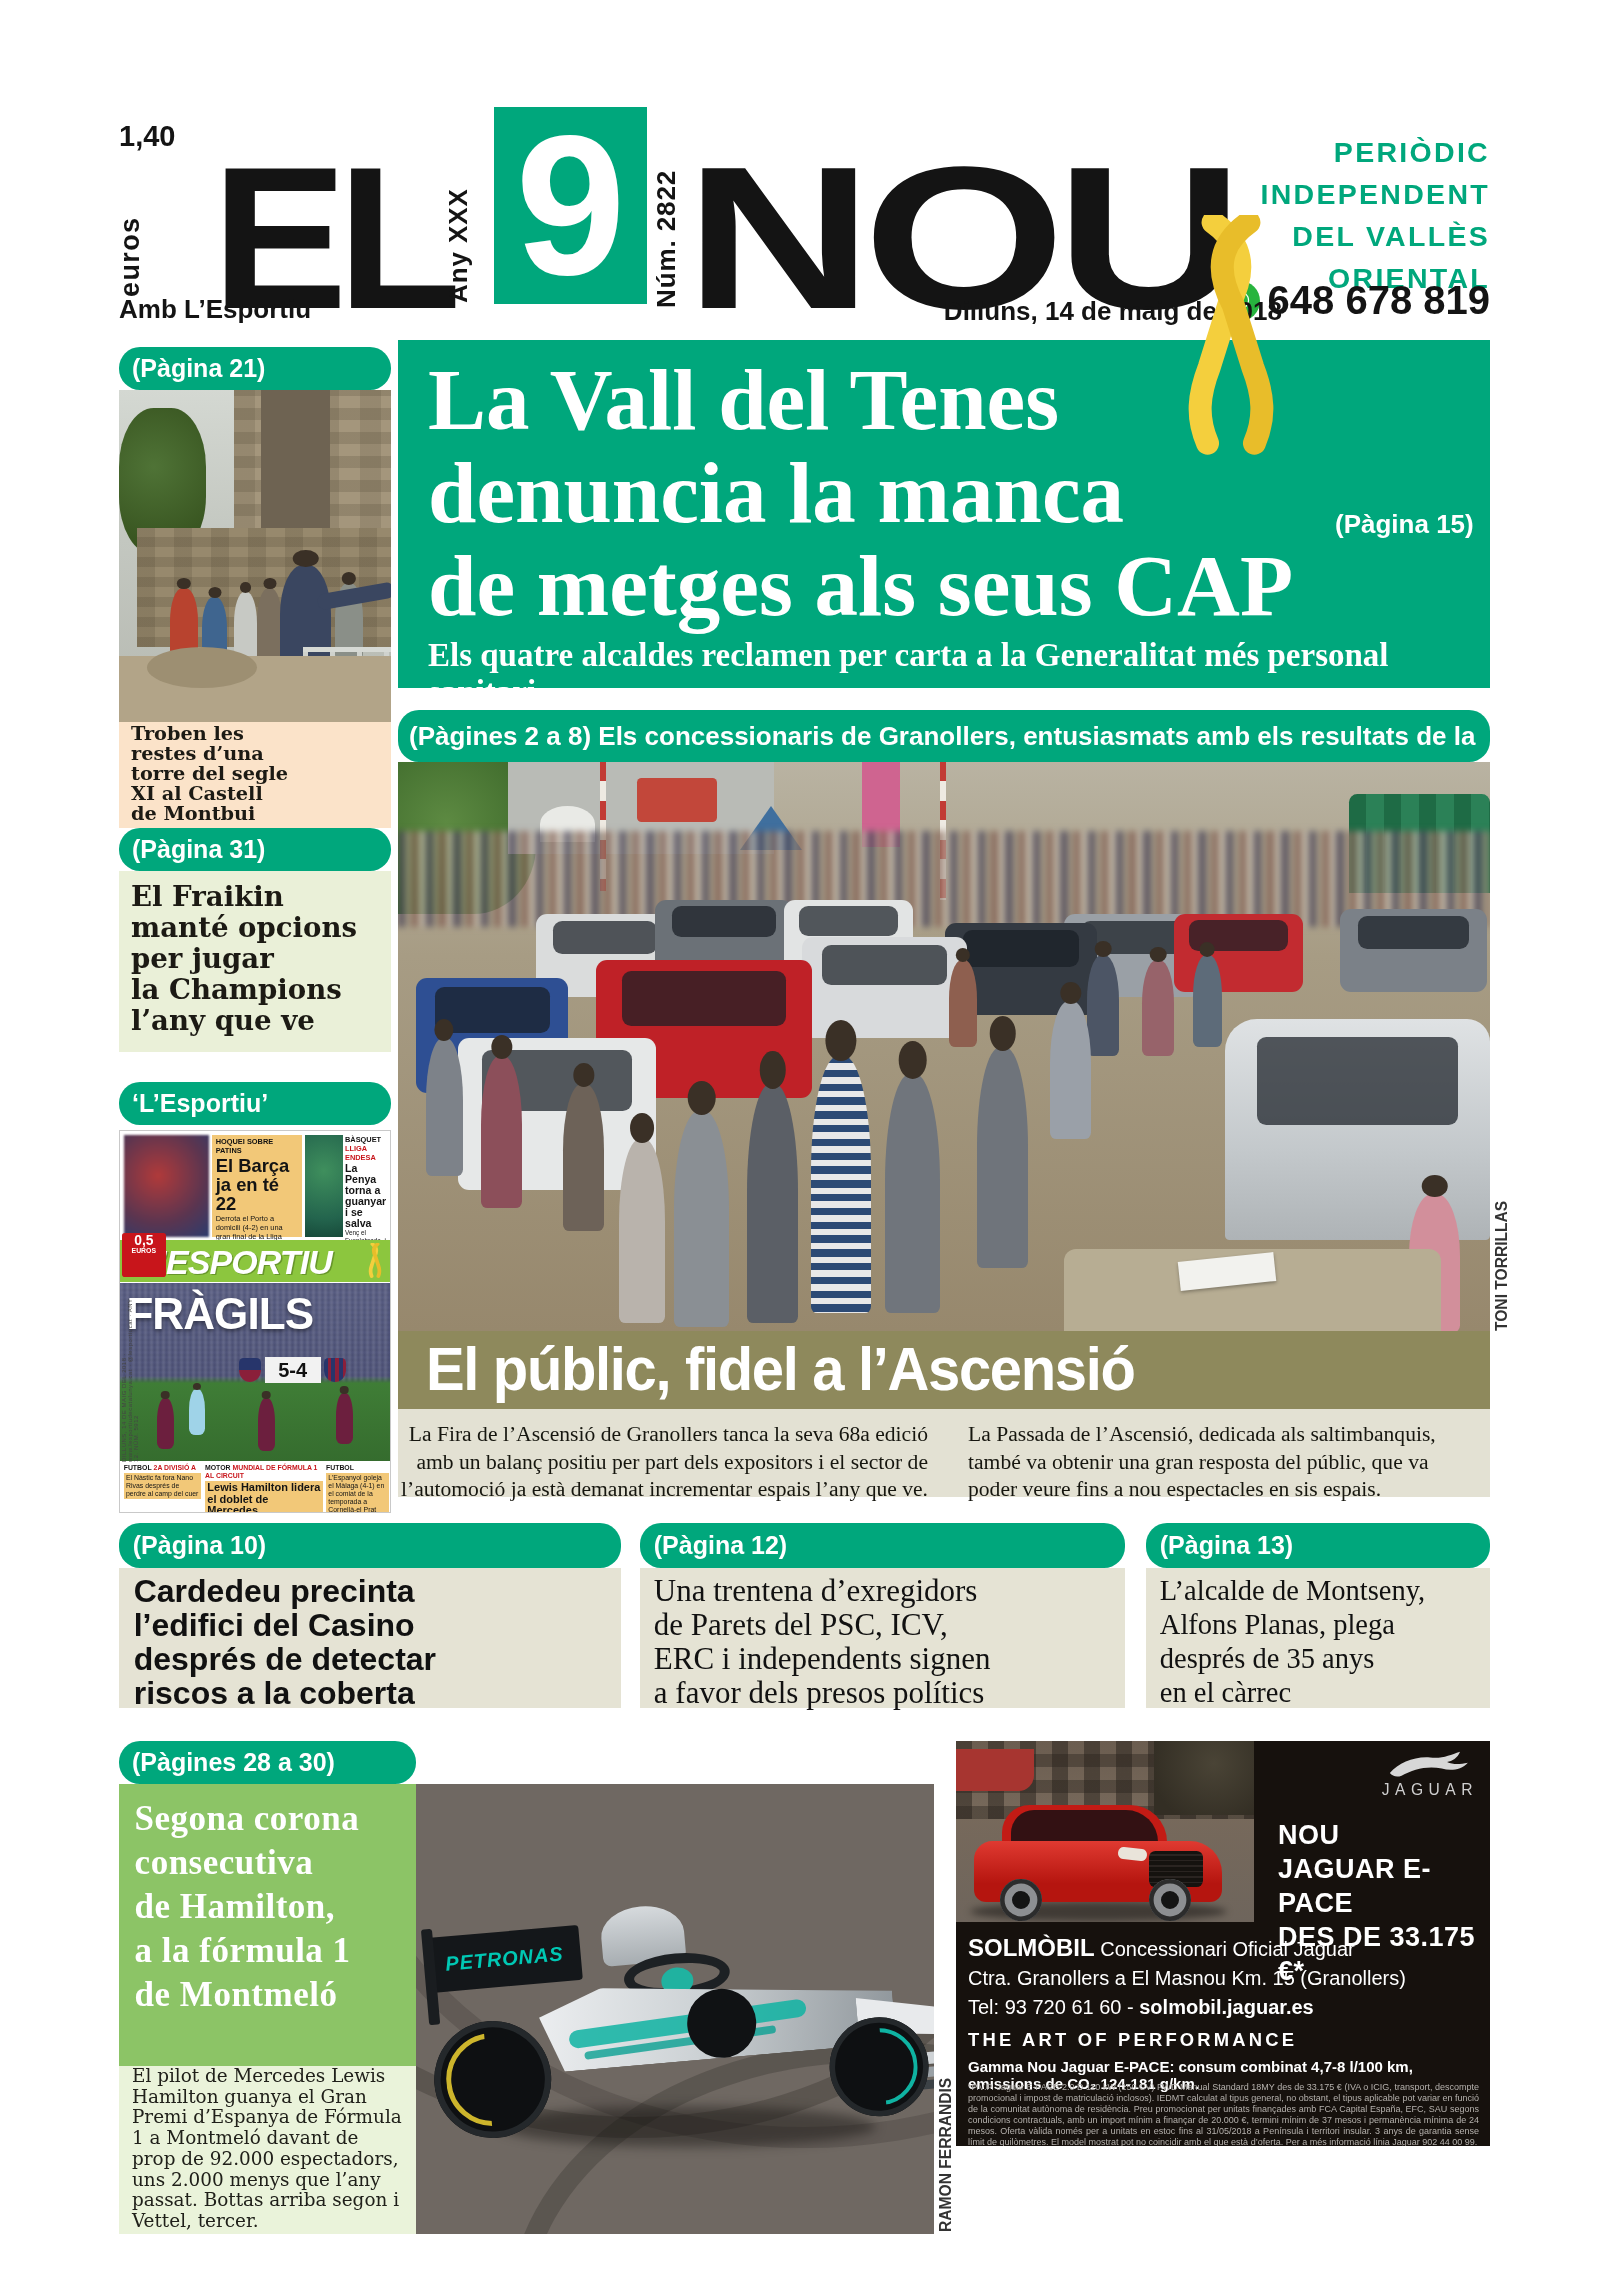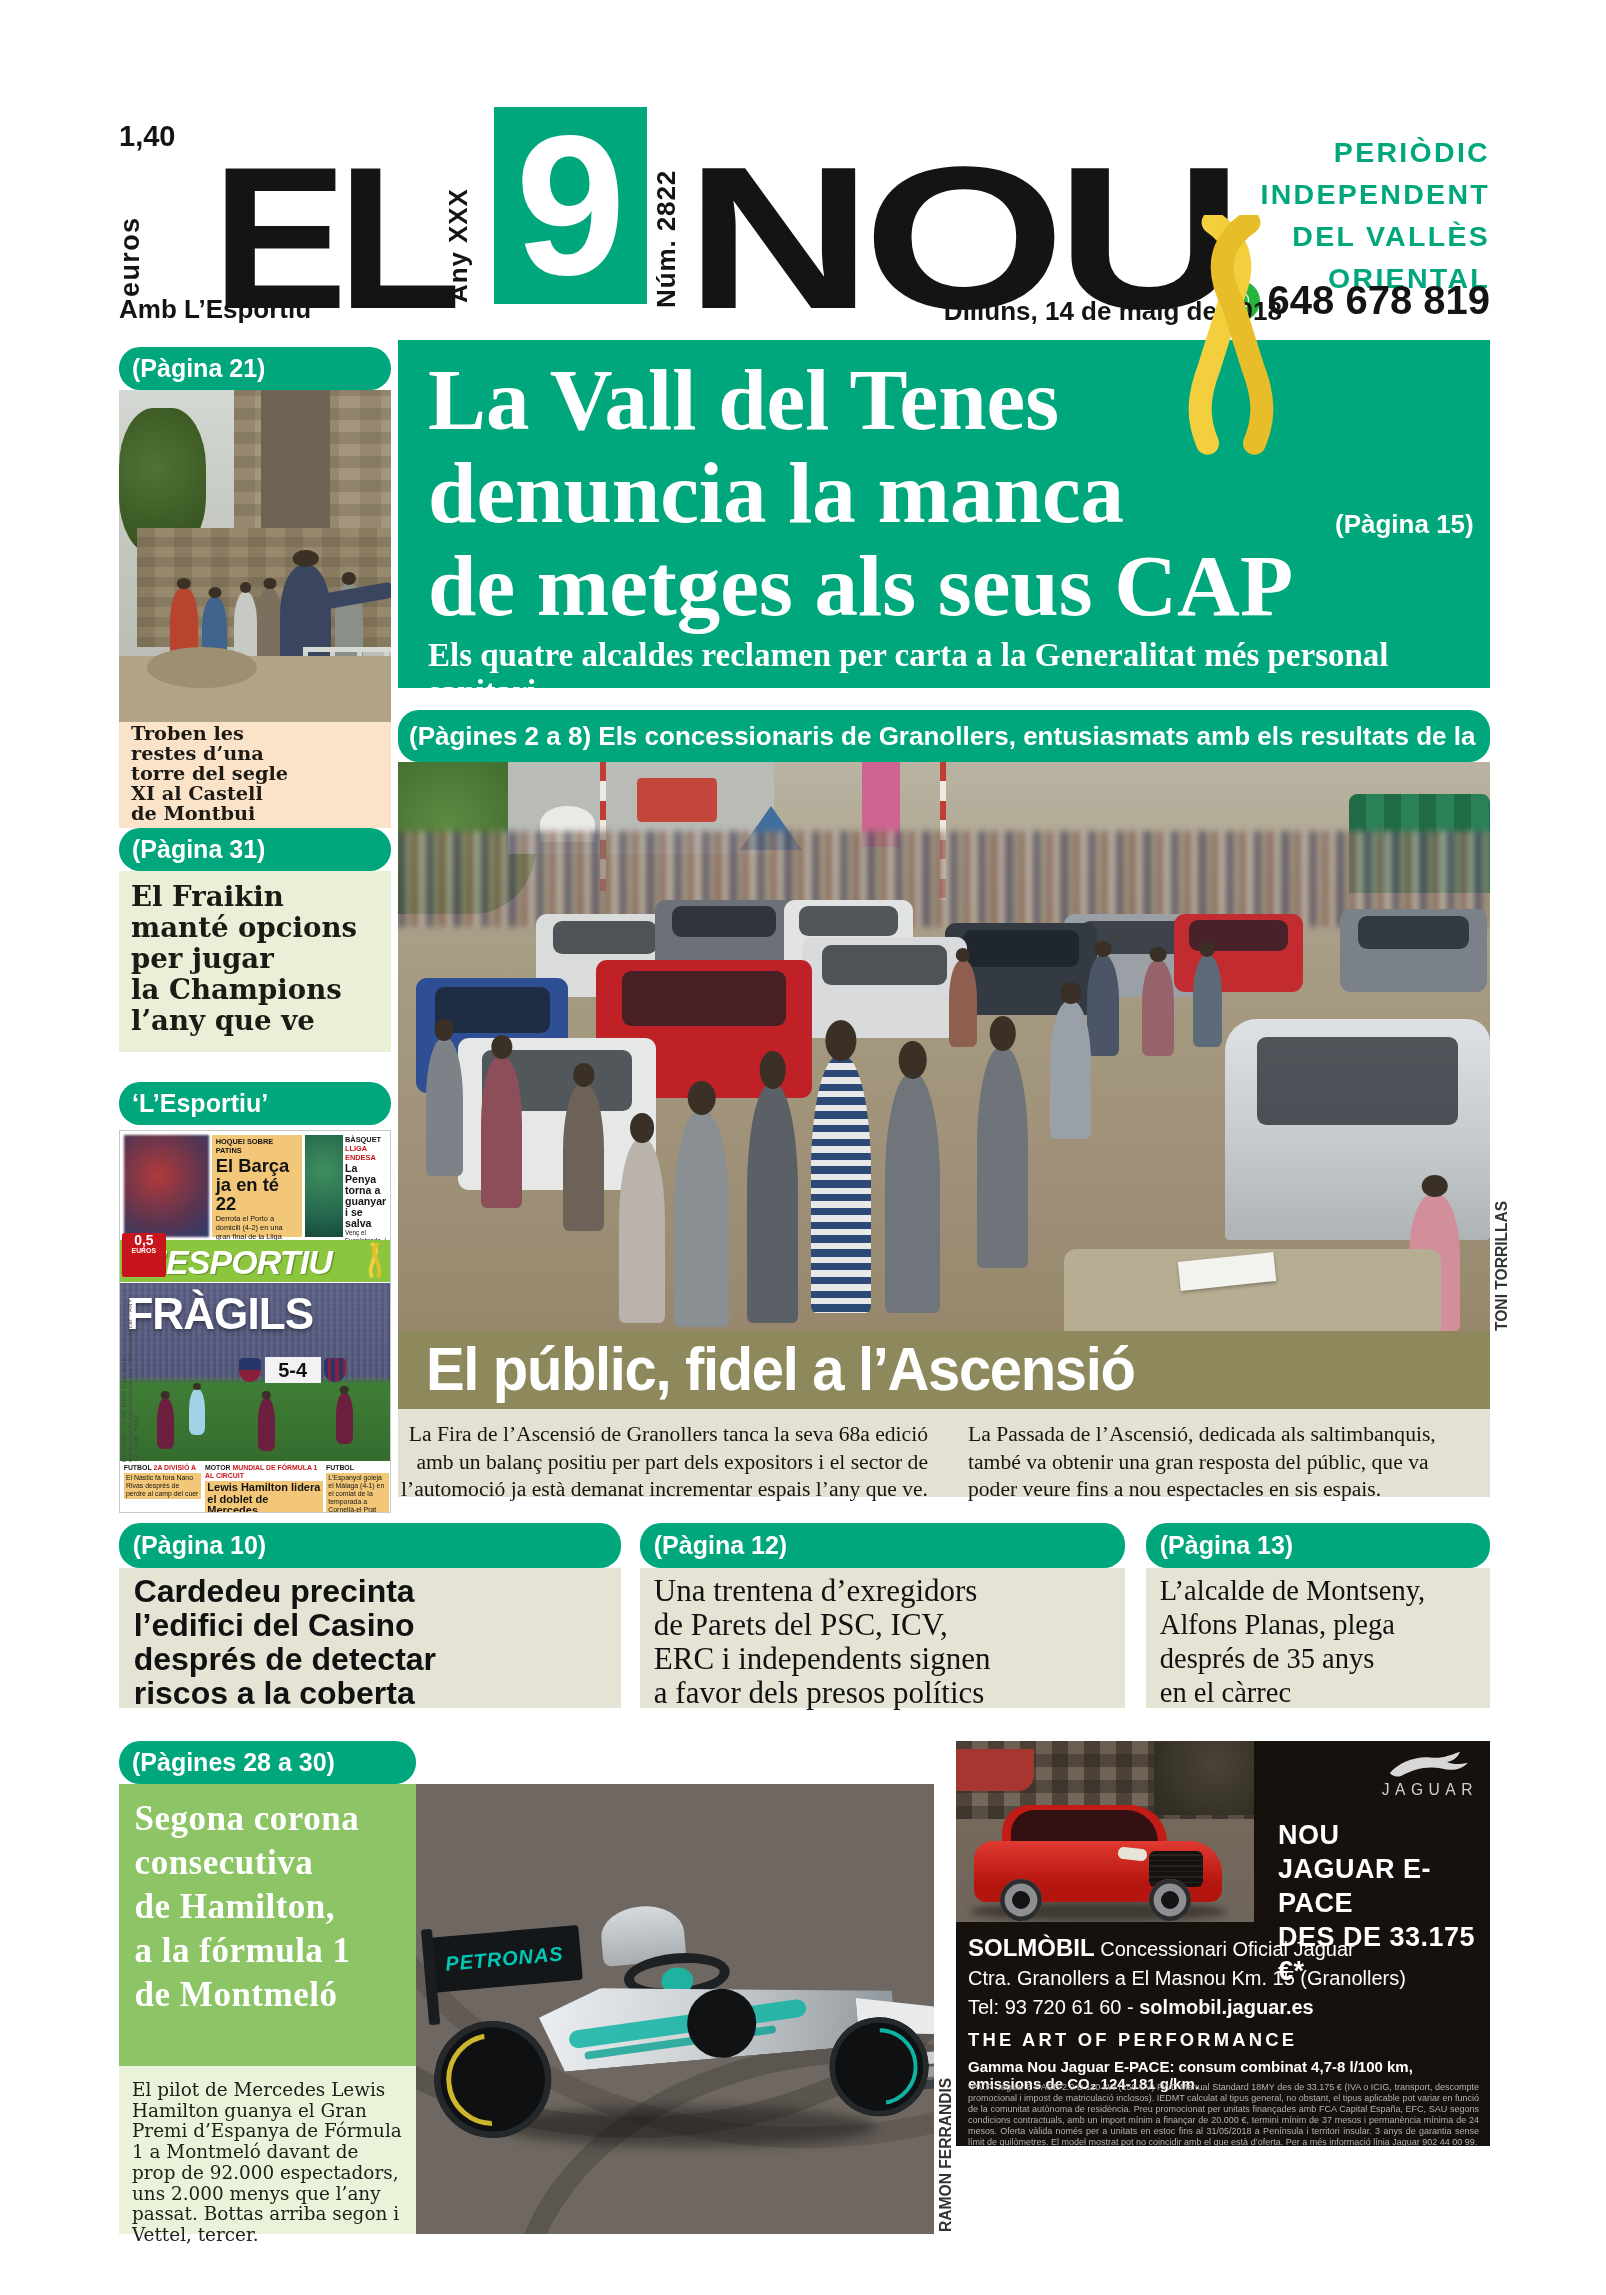--- a/index.html
+++ b/index.html
@@ -132,21 +132,21 @@
   #st3{left:1146px;top:1523px;width:344px;}
   #st3 .serif-hl span{font-size:28.5px;}
   
   #s28{left:119px;top:1741px;width:297px;}
   #ham-green{left:119px;top:1784px;width:297px;height:282px;background:var(--hgreen);}
   #ham-green span{display:block;font-family:"Liberation Serif",serif;font-weight:bold;
       color:#fff;font-size:35px;line-height:44px;padding-left:15.6px;letter-spacing:0.5px;}
   #ham-green .first{padding-top:13px;}
   #ham-body{left:119px;top:2066px;width:297px;height:168px;background:var(--hpale);
       font-family:"DejaVu Serif","Liberation Serif",serif;font-size:18.4px;line-height:20.7px;
-      color:#20201a;padding:14px 13px;box-sizing:border-box;}
+      color:#20201a;padding:0 13px;box-sizing:border-box;}
   #f1-photo{left:416px;top:1784px;width:518px;height:450px;overflow:hidden;background:#6f6862;}
   .arc{position:absolute;border:21px solid rgba(35,30,28,.26);border-radius:50%;}
   #f1-car{position:absolute;left:13.8px;top:115px;width:487px;height:248px;transform:rotate(-5deg);}
   #credit-ramon{left:937px;top:1989px;height:243px;font-size:15.6px;font-weight:bold;color:#333;}
   
   #ad{left:956px;top:1741px;width:534px;height:405px;background:#16110d;overflow:hidden;color:#fff;}
   #ad-photo{position:absolute;left:0;top:0;width:298px;height:181px;overflow:hidden;
      background:linear-gradient(180deg,#6b5d50 0%,#77695b 40%,#6e655c 100%);}
   #ad-logo{position:absolute;right:12px;top:10px;text-align:center;}
   #ad-brand{font-size:15.6px;letter-spacing:5.5px;color:#cfcfcf;margin-top:1.8px;}

